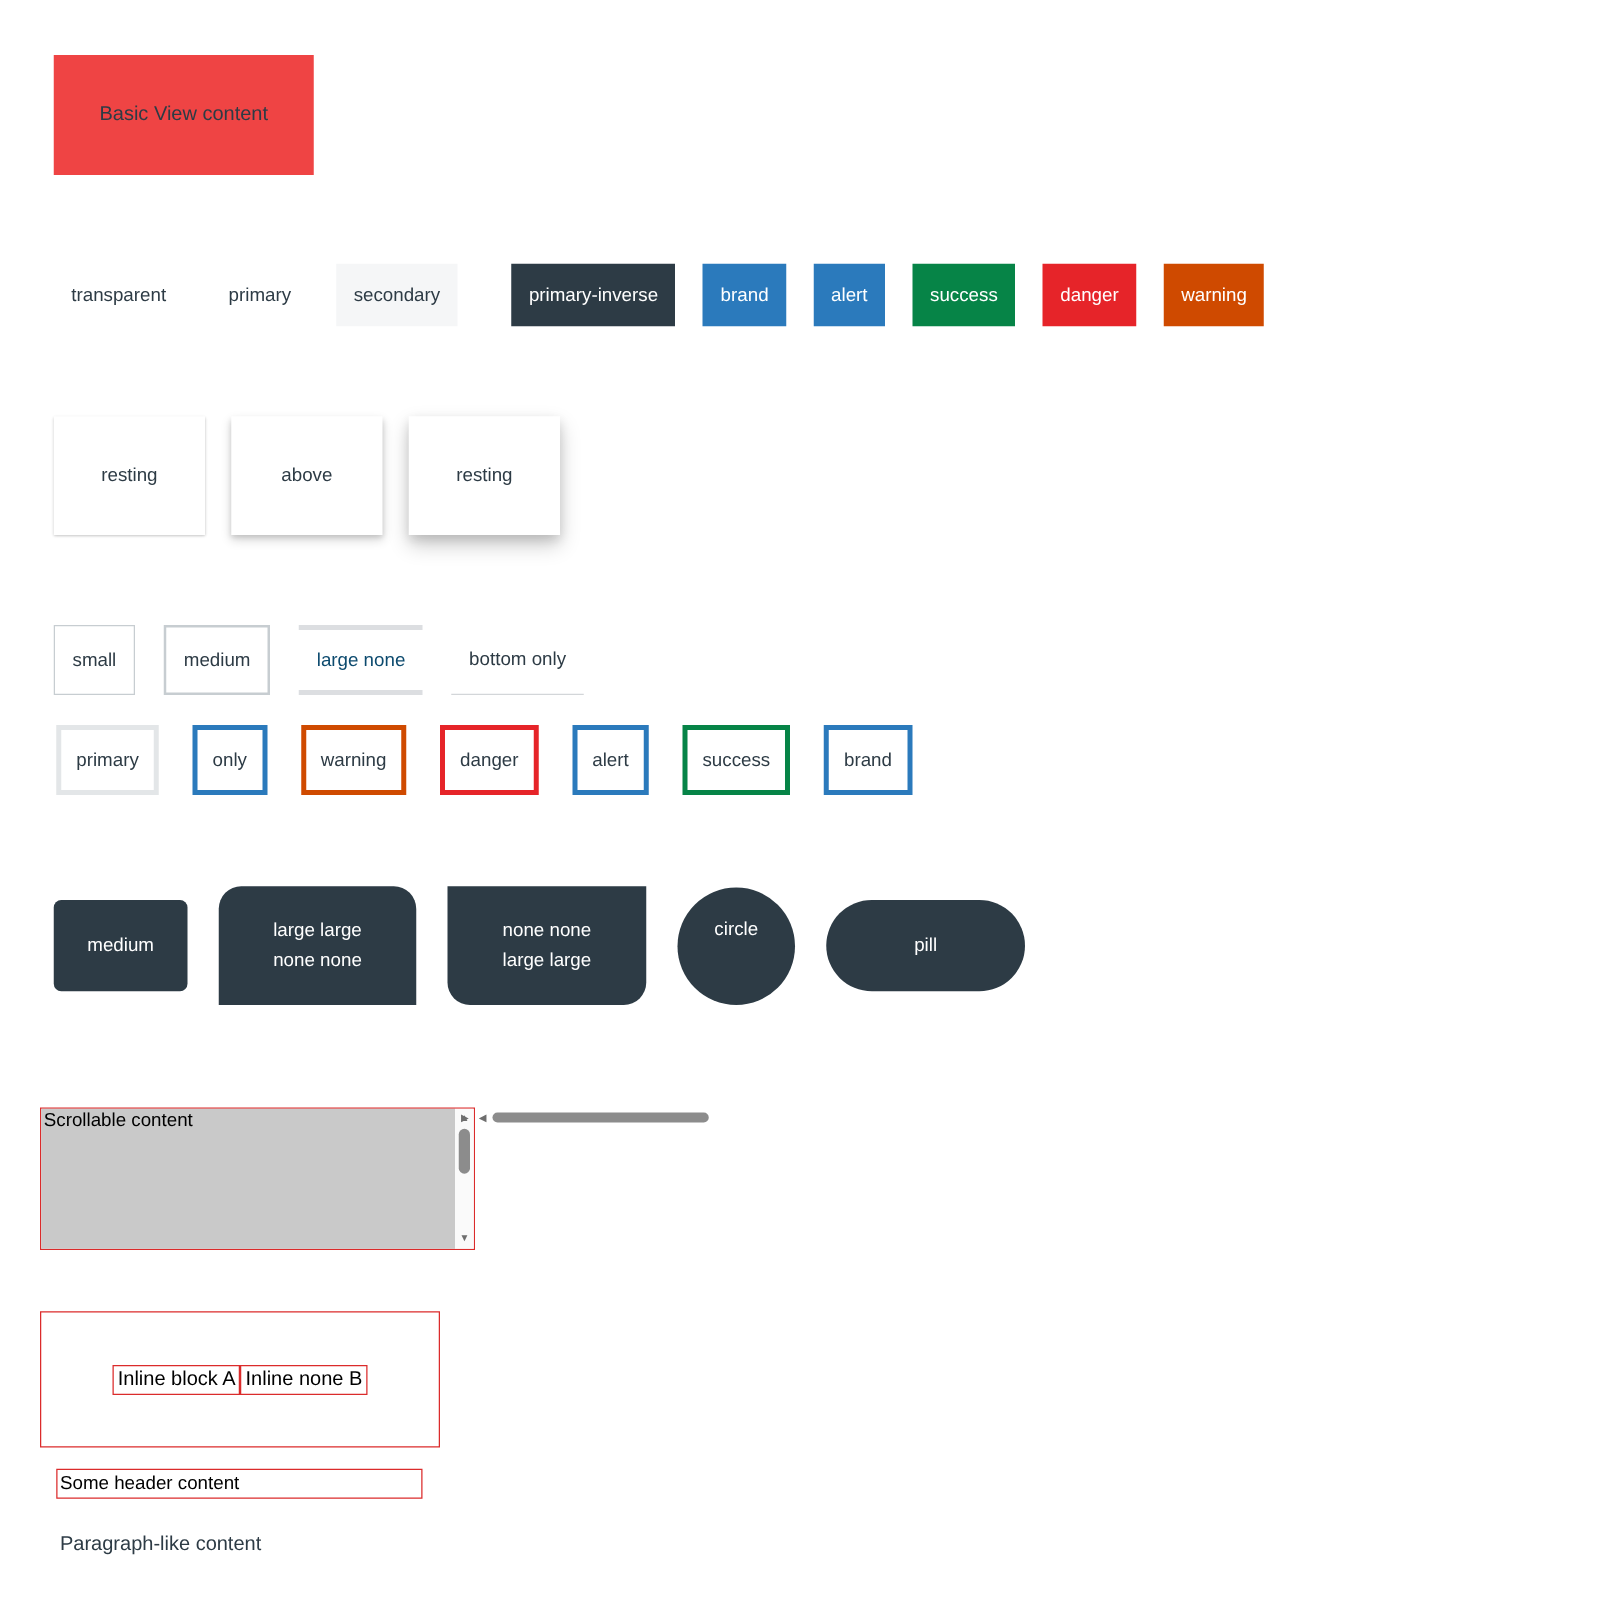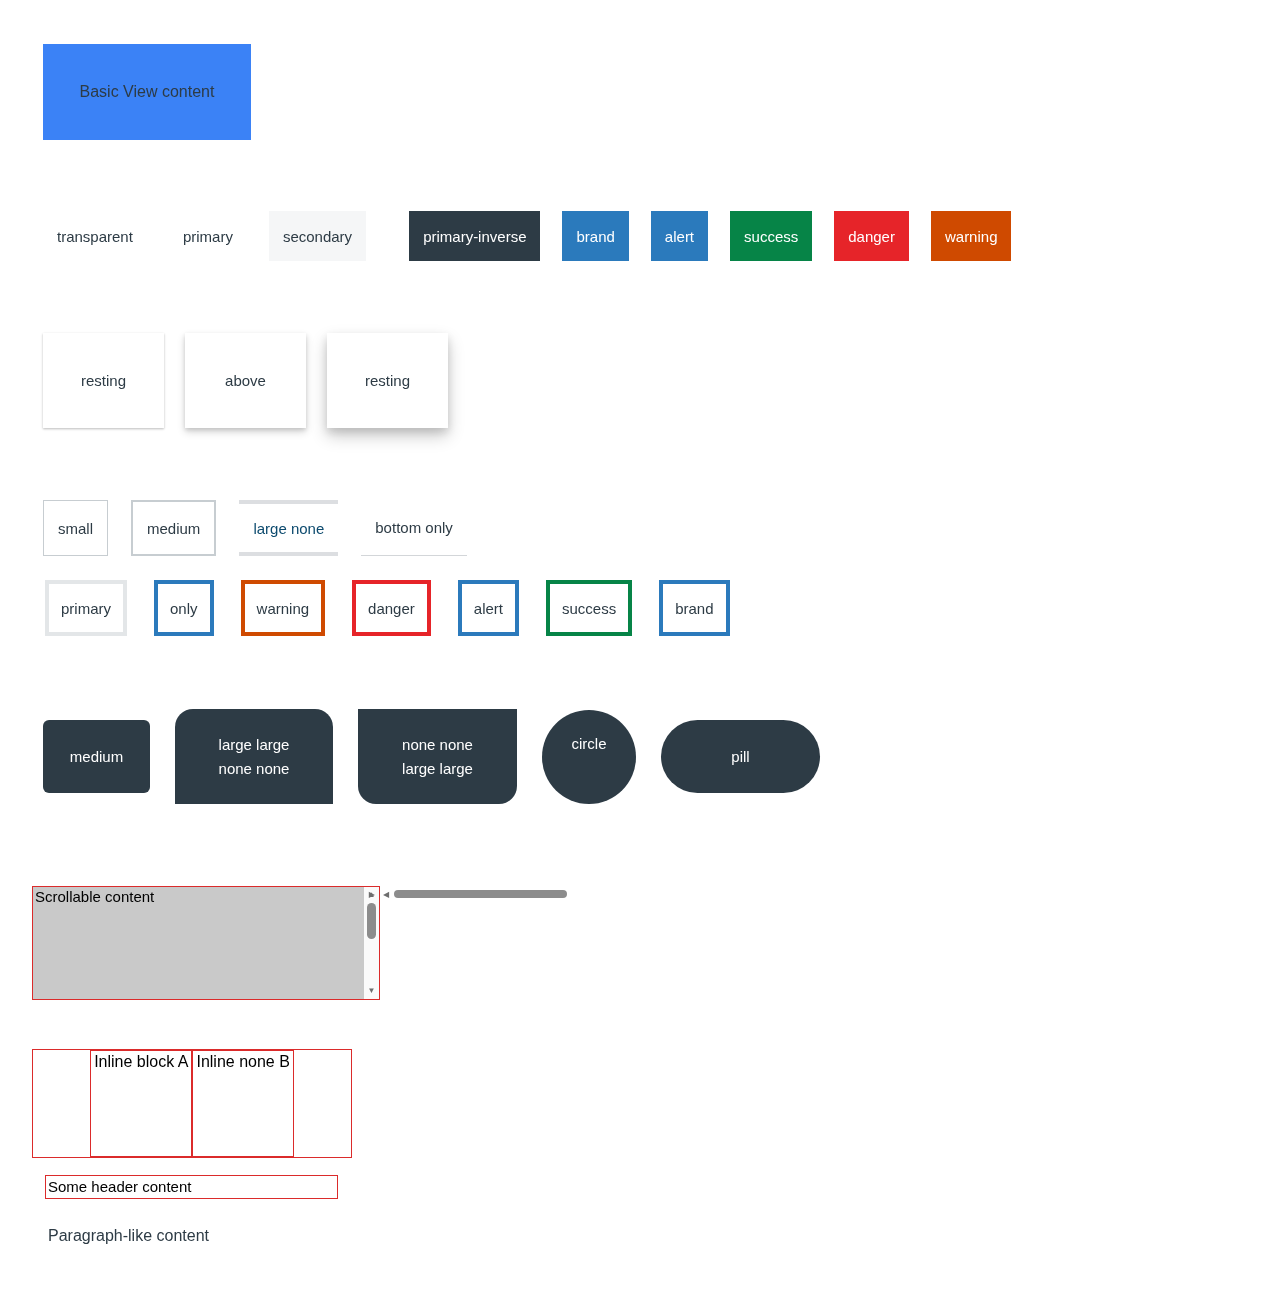--- a/index.html
+++ b/index.html
@@ -64,35 +64,35 @@
     background: #8C8C8C; border-radius: 5px; }
   .hbar { height: 15px; background: #FAFAFA; position: relative; }
   .hbar .arrow { position: absolute; top: 0; height: 15px; font-size: 8px;
     color: #6E6E6E; line-height: 15px; }
   .h-left { left: 4px; } .h-right { right: 4px; }
   .h-thumb { position: absolute; left: 15px; top: 3px; width: 173px; height: 8px;
     background: #8C8C8C; border-radius: 4px; }
 
   
   .inline-box { left: 32px; top: 1049px; width: 320px; height: 109px;
-    border: 1px solid transparent; display: flex; 
+    border: 1px solid transparent; display: flex; align-items: center;
     justify-content: center; }
   .inline-block { border: 1px solid transparent; font-size: 16px; color: #000000;
     padding: 2px 3px; white-space: nowrap; }
 
   
   .header-box { left: 45px; top: 1175px; width: 293px; height: 24px;
     border: 1px solid transparent; font-size: 15px; line-height: 22px;
     padding-left: 2px; color: #000000; }
   .paragraph { left: 48px; top: 1227px; font-size: 16px; }
 </style>
 </head>
 <body>
 
-<div class="abs basic-box" style="background-color: #3b82f6; color: rgb(45, 59, 69);">
+<div class="abs basic-box" style="background-color: #ef4444; color: rgb(45, 59, 69);">
   <span>Basic View content</span>
 </div>
 
 <div class="abs bg-row">
   <div class="bg-item" style="background-color: transparent; color: rgb(45, 59, 69);">
     <span>transparent</span>
   </div>
   <div class="bg-item" style="background-color: rgb(255, 255, 255); color: rgb(45, 59, 69);">
     <span>primary</span>
   </div>

